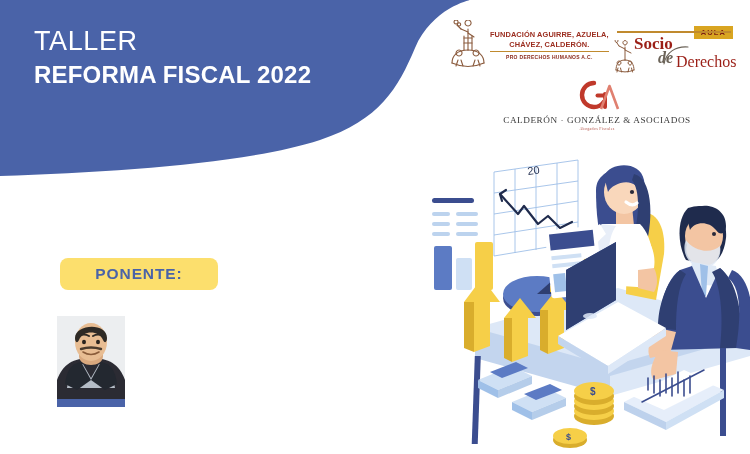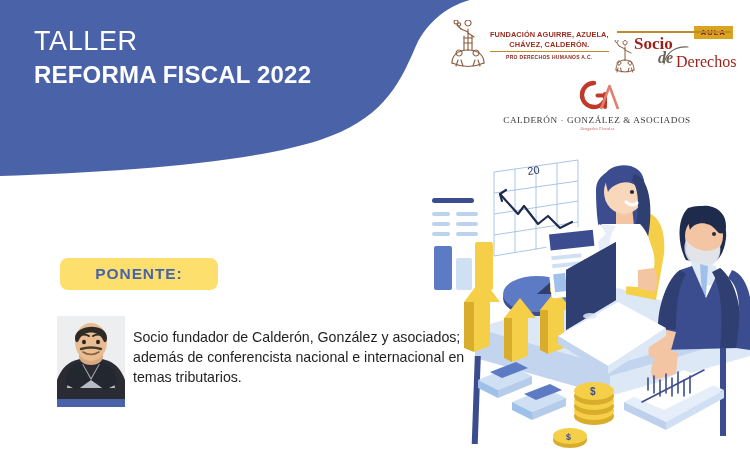--- a/index.html
+++ b/index.html
@@ -460,16 +460,15 @@
     <path d="M36 20 q 5 -3 10 0" stroke="#2e2a26" stroke-width="2" fill="none" stroke-linecap="round"></path>
     <path d="M26 36 q 8 5 16 0" stroke="#8a5c3a" stroke-width="1.6" fill="none" stroke-linecap="round"></path>
     <path d="M24 33 q 10 -3 20 0" stroke="#4a3b2e" stroke-width="2.4" fill="none" stroke-linecap="round"></path>
     <path d="M26 48 L34 62 L42 48 C 52 52 56 58 58 72 L10 72 C 12 58 16 52 26 48 Z" fill="#b4bcc6"></path>
     <path d="M24 46 L34 64 L20 74 L8 68 C 10 54 14 48 24 46 Z" fill="#232830"></path>
     <path d="M44 46 L34 64 L48 74 L60 68 C 58 54 54 48 44 46 Z" fill="#232830"></path>
   </svg>
   <div id="speaker-photo-underline"></div>
 
   <div id="speaker-text">
-    <div id="speaker-bio">Socio fundador de Calderón, González y asociados; además de conferencista nacional e internacional en temas tributarios.</div>
   </div>
 
 </div>
 
 </body></html>

